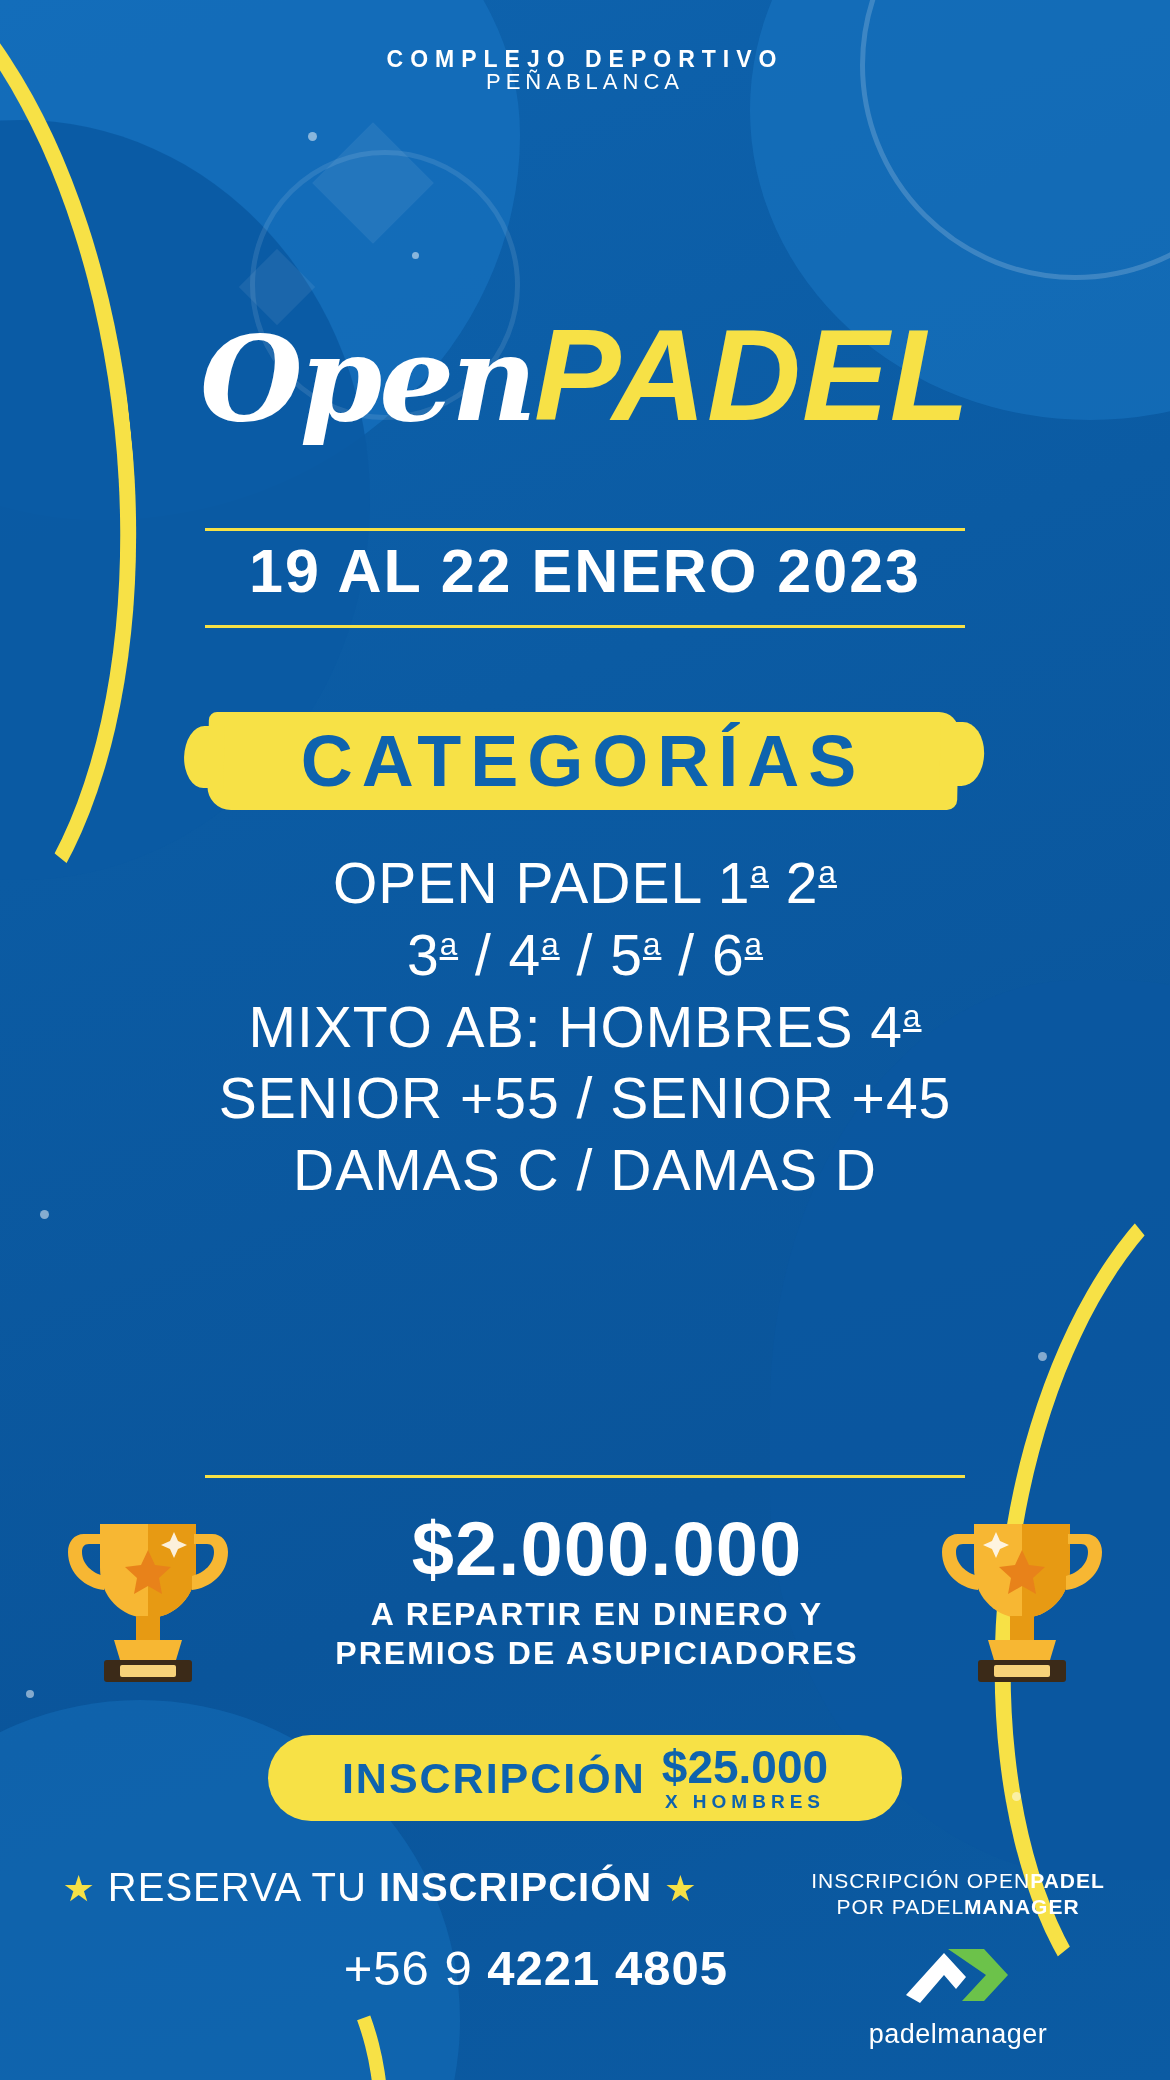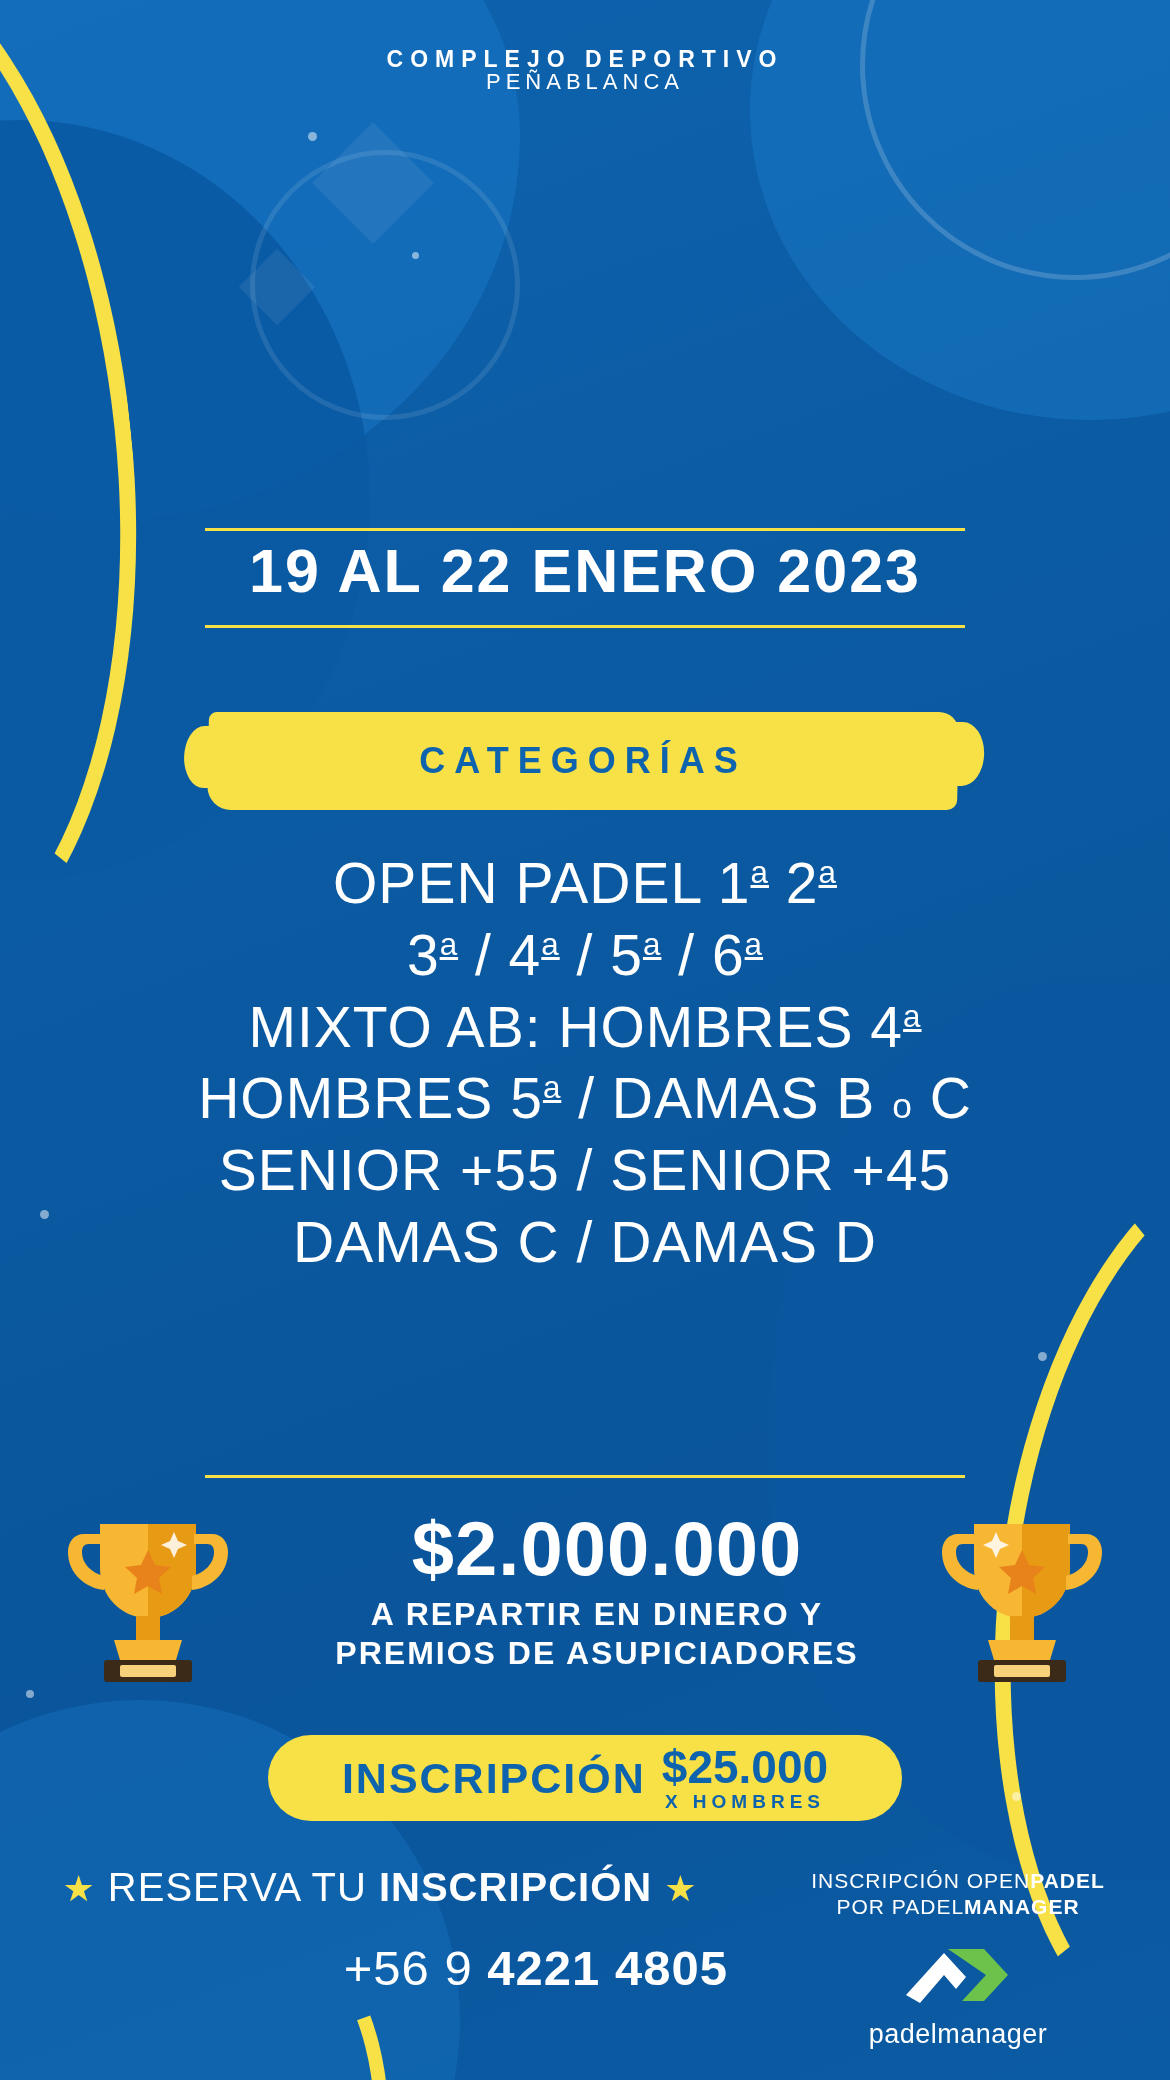--- a/index.html
+++ b/index.html
@@ -239,21 +239,21 @@
     width: 44px; height: 64px;
     background: #f7e146;
     border-radius: 0 50% 50% 0;
   }
   .cat-text {
     position: absolute;
     inset: 0;
     display: flex;
     align-items: center;
     justify-content: center;
-    font-size: 36px;
+    font-size: 72px;
     font-weight: bold;
     color: #0e63ae;
     letter-spacing: 9px;
   }
   
   .cat-list {
     position: absolute;
     top: 848px;
     left: 0; right: 0;
     text-align: center;
@@ -418,34 +418,36 @@
   <div class="dot" style="left:1012px;top:1792px;width:9px;height:9px;"></div>
   <div class="dot" style="left:26px;top:1690px;width:8px;height:8px;"></div>
 
   <div class="content">
 
     <div class="logo-wrap">
       <div class="logo-sub-top">COMPLEJO DEPORTIVO</div>
       <div class="logo-sub-bot">PEÑABLANCA</div>
     </div>
 
+    <div class="title-row">
+      <span class="t-open">Open</span><span class="t-padel">PADEL</span>
+    </div>
     <div class="rule rule-top"></div>
     <div class="dates">19 AL 22 ENERO 2023</div>
     <div class="rule rule-bot"></div>
 
     <div class="cat-banner">
       <div class="cat-brush"></div>
       <div class="cat-text">CATEGORÍAS</div>
     </div>
 
     <div class="cat-list">
       <div class="cat-line">OPEN PADEL 1<sup class="ord">a</sup> 2<sup class="ord">a</sup></div>
       <div class="cat-line">3<sup class="ord">a</sup> / 4<sup class="ord">a</sup> / 5<sup class="ord">a</sup> / 6<sup class="ord">a</sup></div>
       <div class="cat-line">MIXTO AB: HOMBRES 4<sup class="ord">a</sup></div>
-      <div class="cat-line">HOMBRES 5<sup class="ord">a</sup> / DAMAS B <span style="font-size:.62em">o</span> C</div>
       <div class="cat-line">SENIOR +55 / SENIOR +45</div>
       <div class="cat-line">DAMAS C / DAMAS D</div>
     </div>
 
     <div class="sep-rule"></div>
 
     <div class="trophy trophy-left">
       <svg viewBox="0 0 180 200" width="180" height="200" aria-hidden="true">
         <path d="M42 26h96v44c0 28-21 50-48 50S42 98 42 70V26z" fill="#f7b733"></path>
         <path d="M90 26h48v44c0 28-21 50-48 50V26z" fill="#e79a13"></path>

